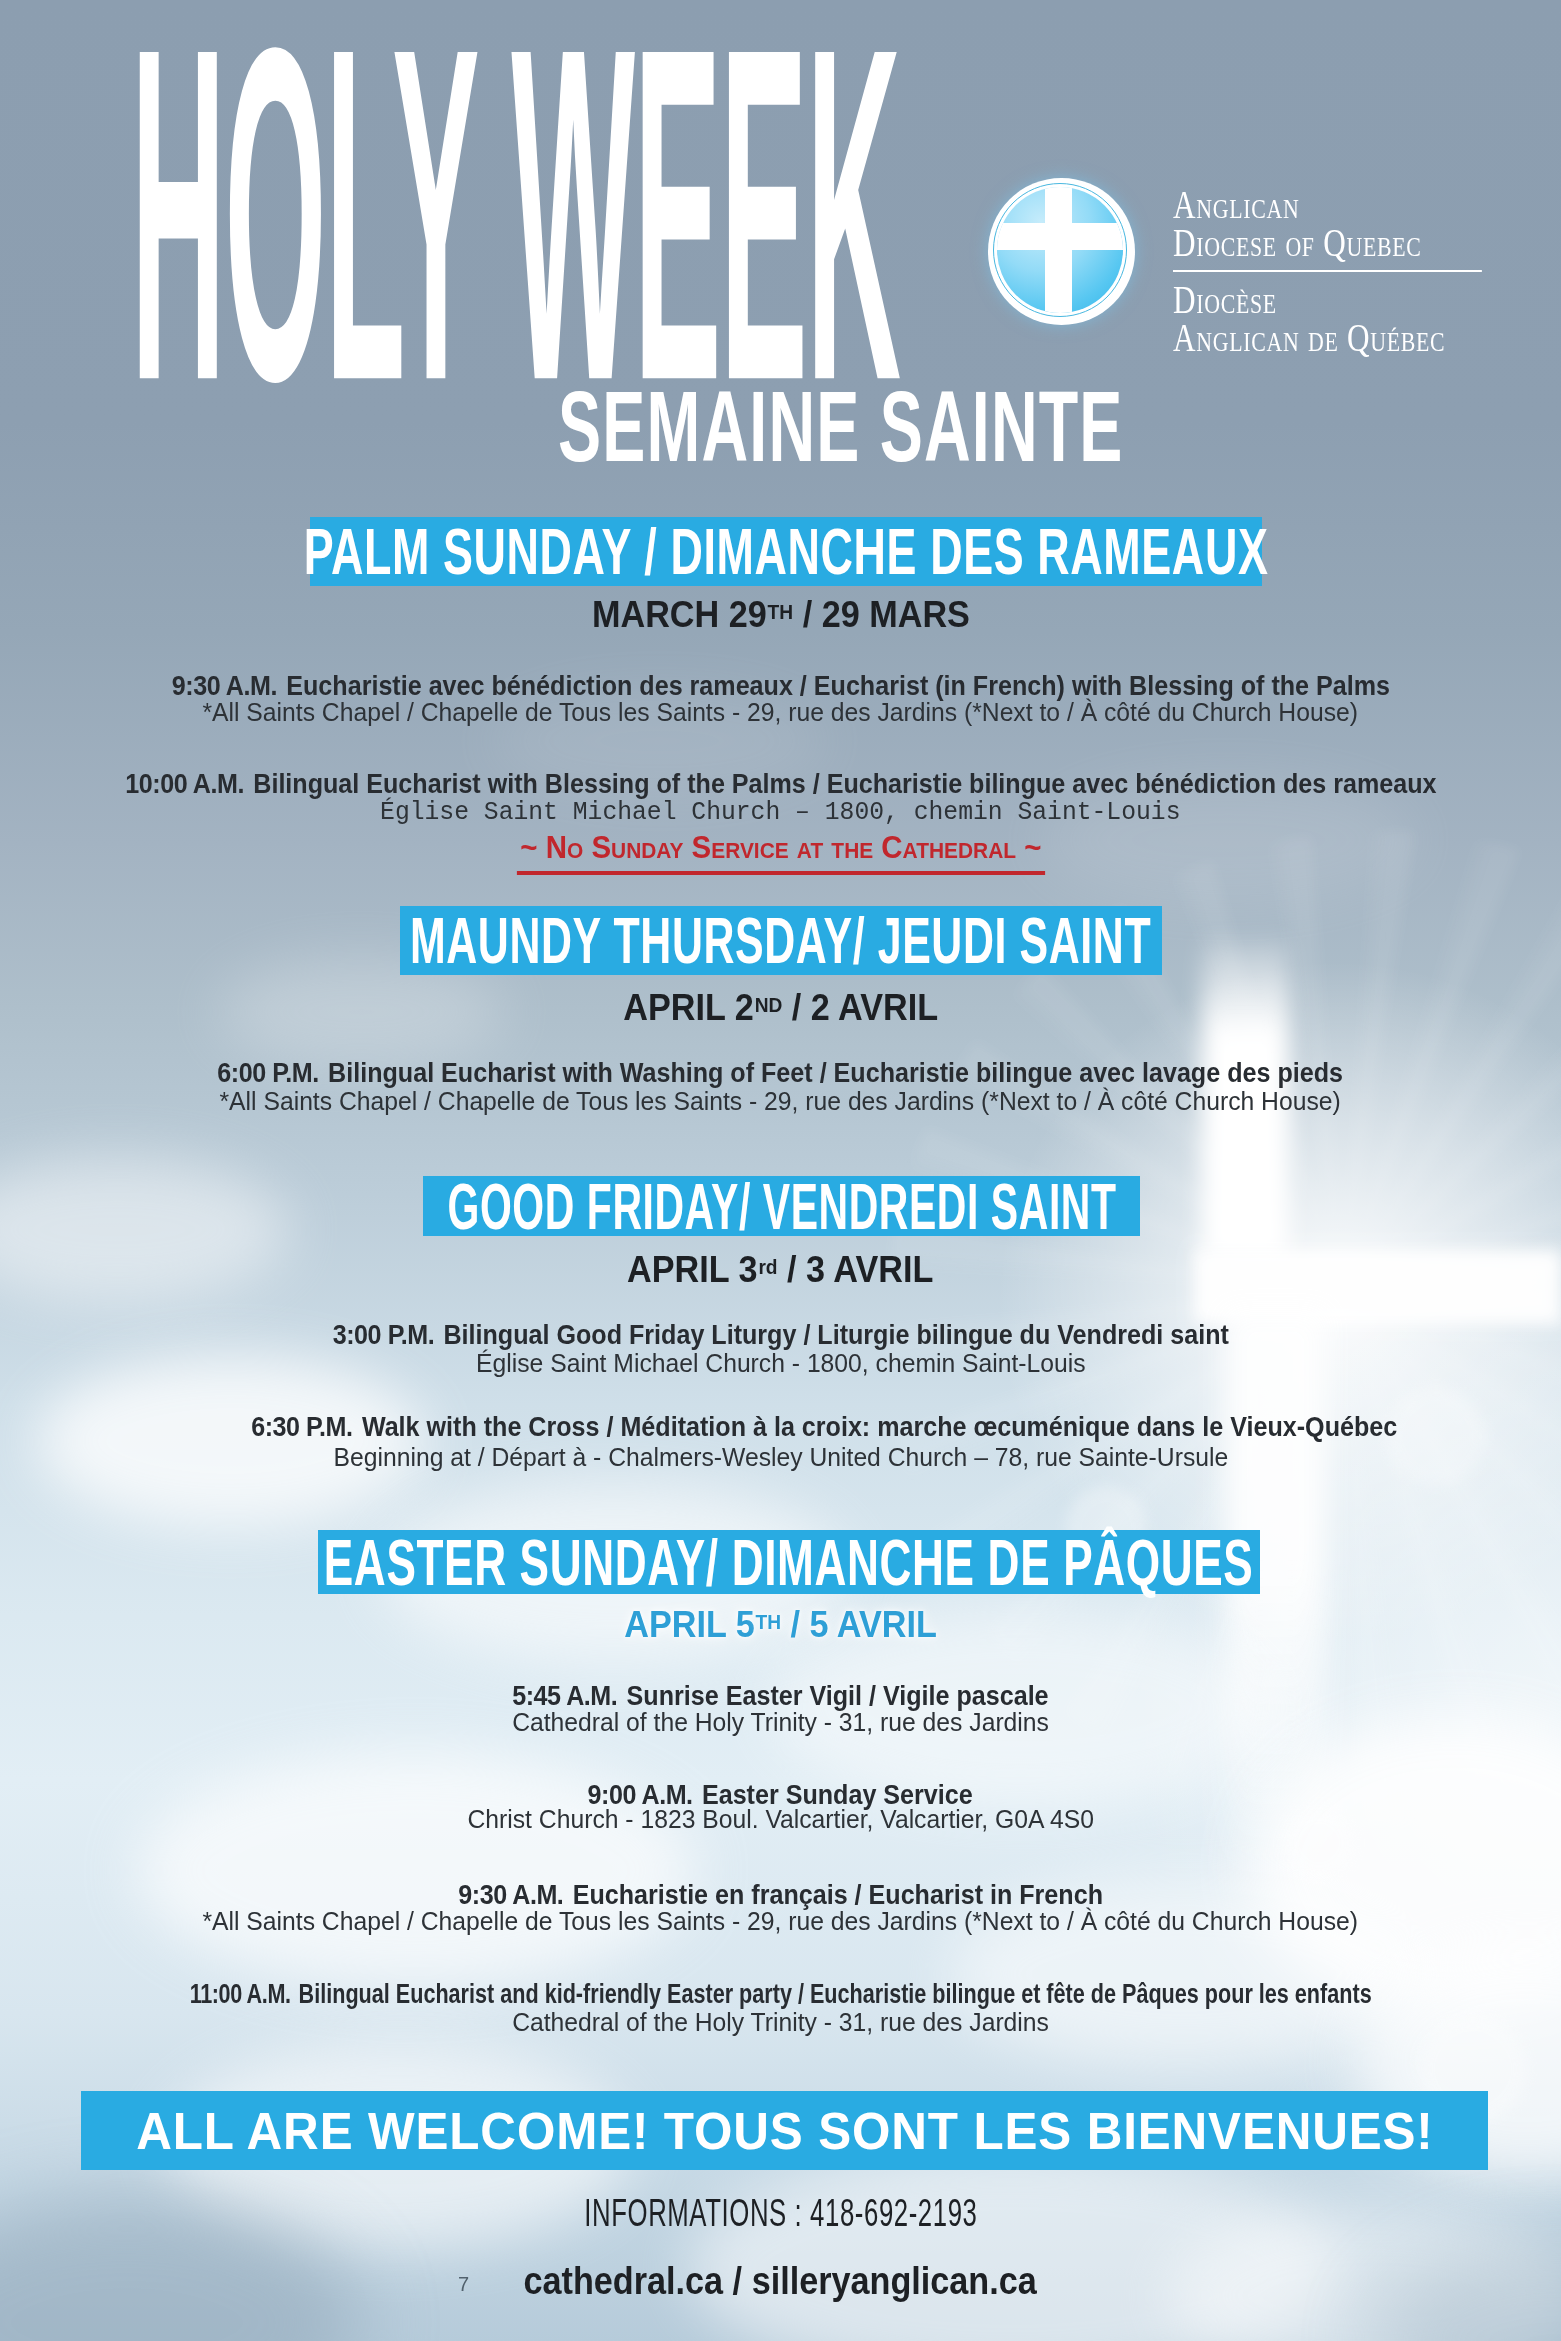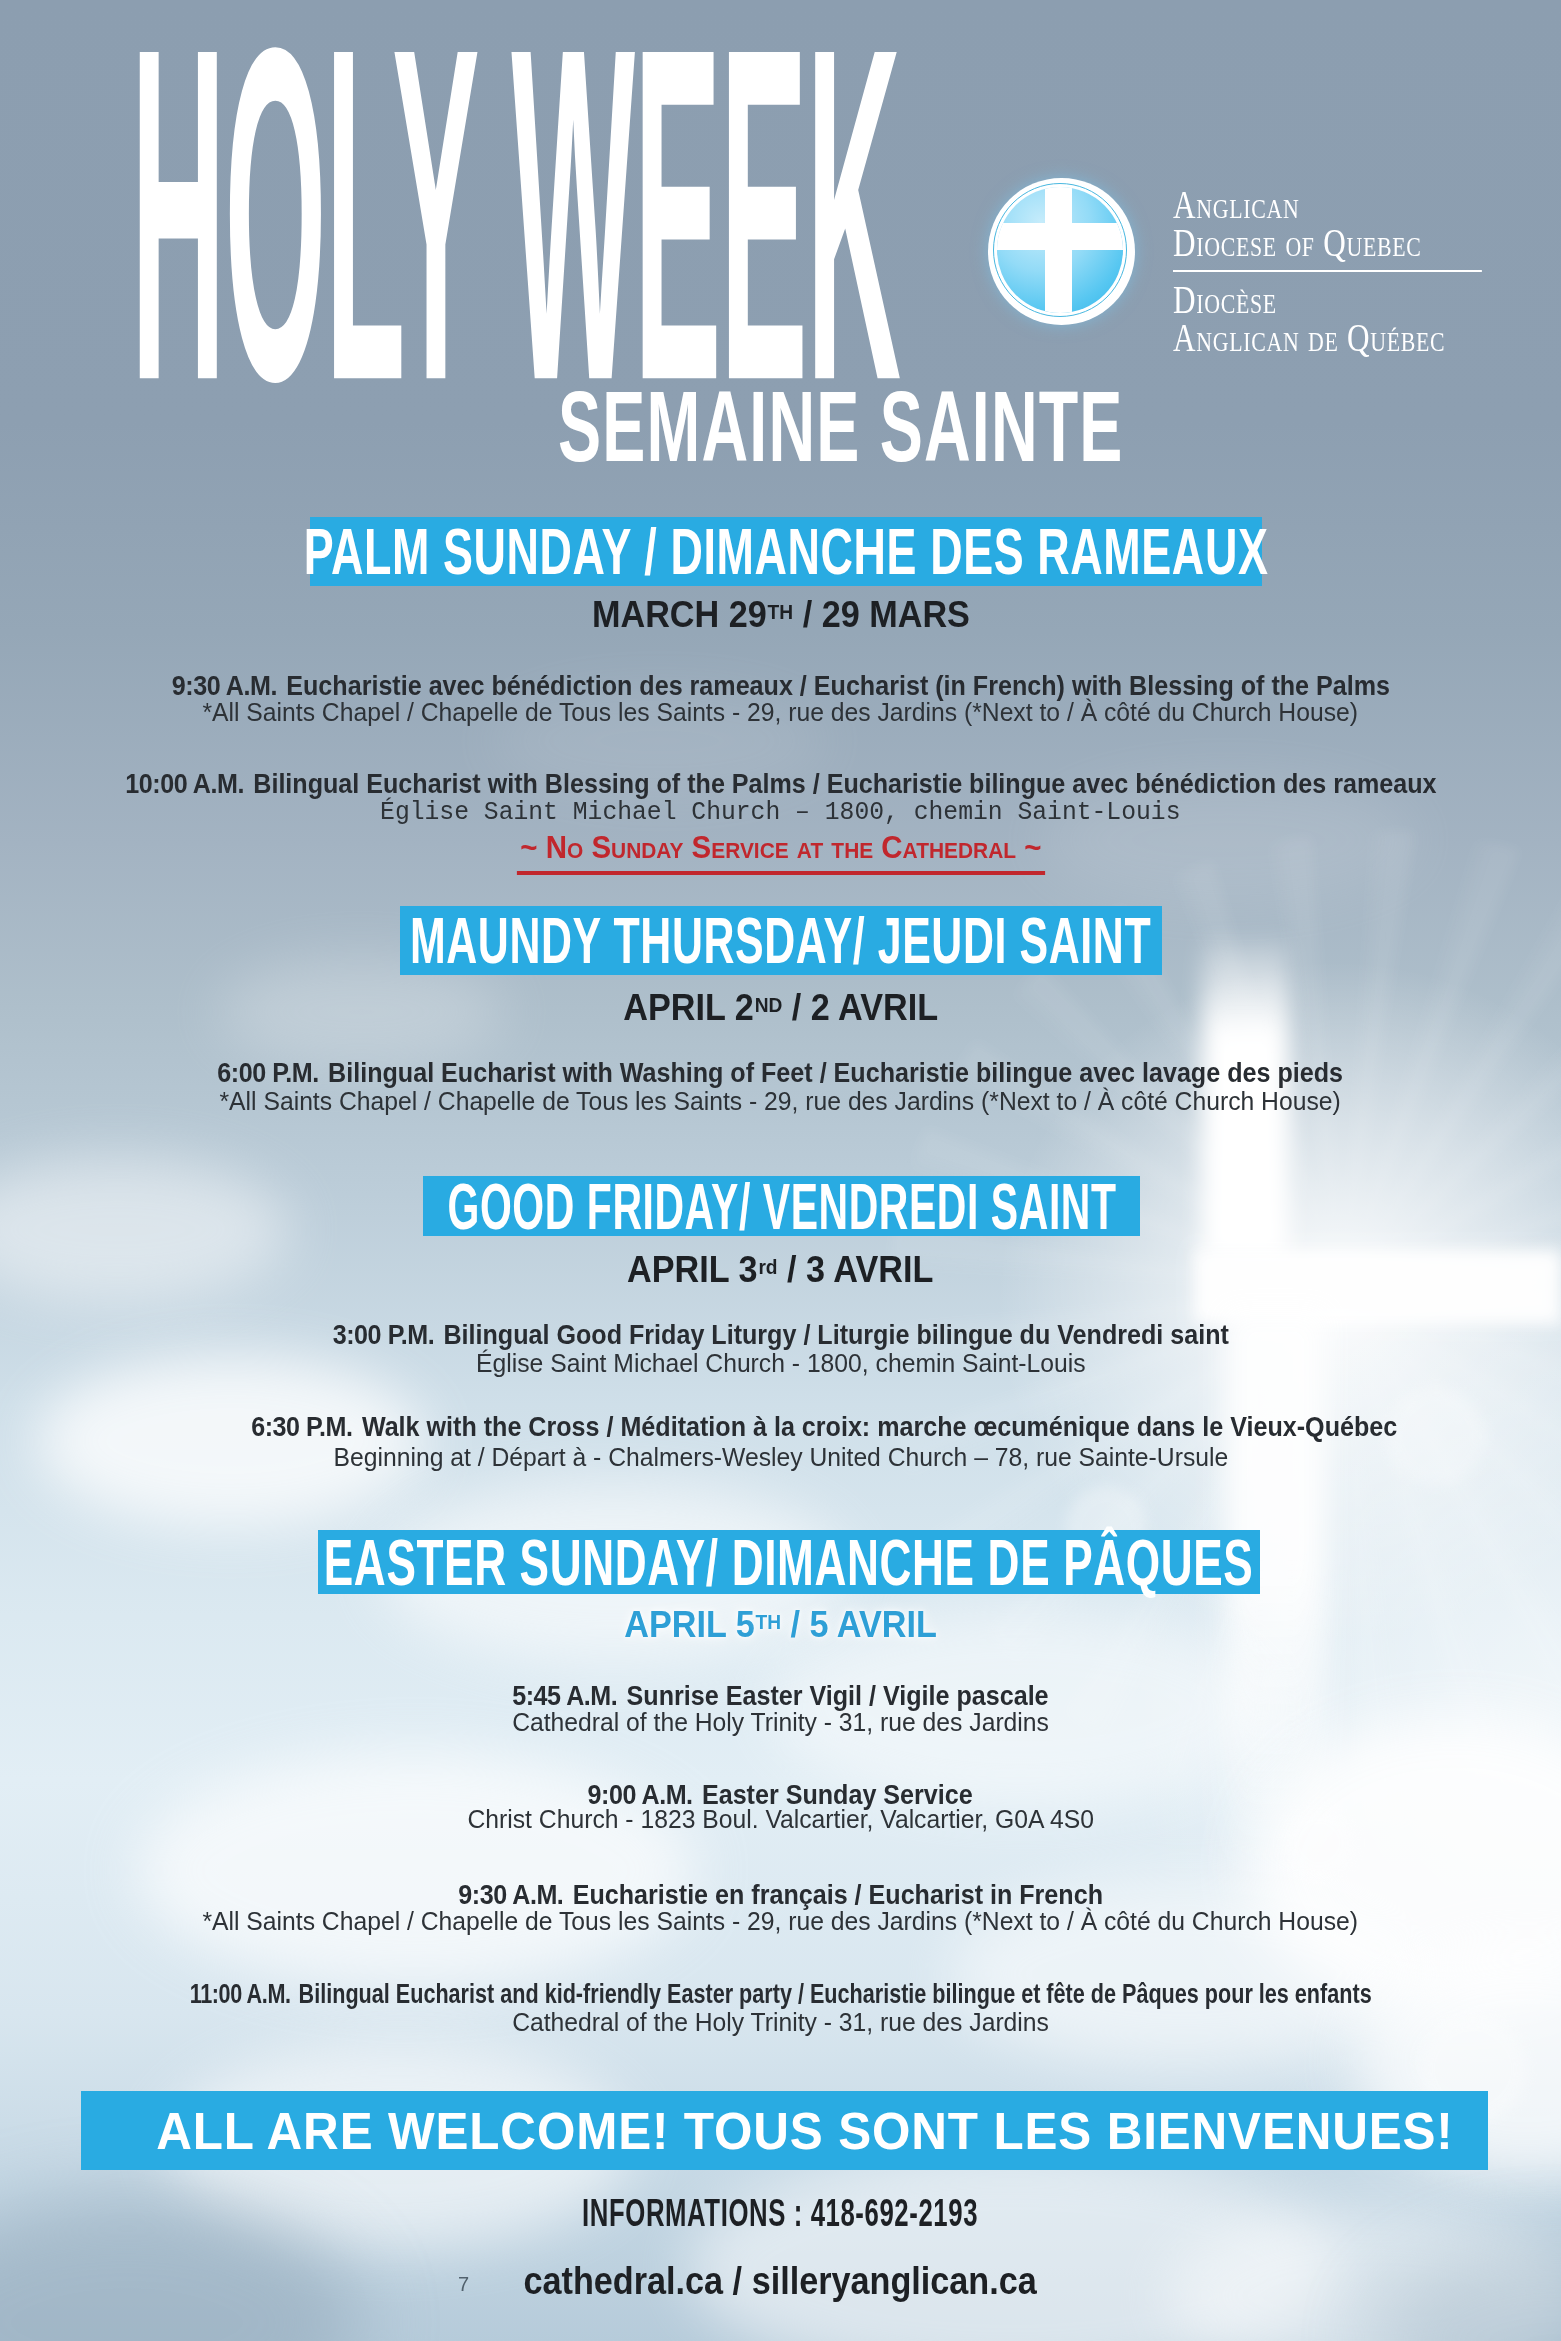--- a/index.html
+++ b/index.html
@@ -61,23 +61,23 @@
   .main .sx.tight{transform:scaleX(.80);}
   .time{margin-right:10px;letter-spacing:-0.5px;}
   .loc{font-size:26px;font-weight:normal;color:#2d3237;}
   .loc .sx{transform:scaleX(.95);}
   .notice{
     display:inline-block;color:#c1272d;font-weight:bold;font-variant:small-caps;
     font-size:31px;border-bottom:4.5px solid #c1272d;padding:0 3.6px 5.4px 3.6px;
     transform:scaleX(.95);
   }
   
-  .footer-bar{position:absolute;left:81px;top:2091px;width:1407px;height:79px;background:#29abe2;display:flex;align-items:center;justify-content:flex-end;z-index:5;}
+  .footer-bar{position:absolute;left:81px;top:2091px;width:1407px;height:79px;background:#29abe2;display:flex;align-items:center;justify-content:center;z-index:5;}
   .footer-bar .bt{color:#fff;font-weight:bold;font-size:52px;white-space:nowrap;display:inline-block;transform:scaleX(.95);letter-spacing:0.9px;}
-  .info{font-size:39px;font-weight:bold;color:#1d2024;}
+  .info{font-size:39px;font-weight:normal;color:#1d2024;}
   .info .sx{transform:scaleX(.66);letter-spacing:0.9px;}
   .sites{font-size:38px;font-weight:bold;color:#1d2024;}
   .sites .sx{transform:scaleX(.90);}
   .pagenum{position:absolute;left:458px;top:2273px;font-size:20px;color:#3f4e5a;opacity:.85;z-index:5;}
 </style>
 </head>
 <body>
 
 <div id="poster">
 

